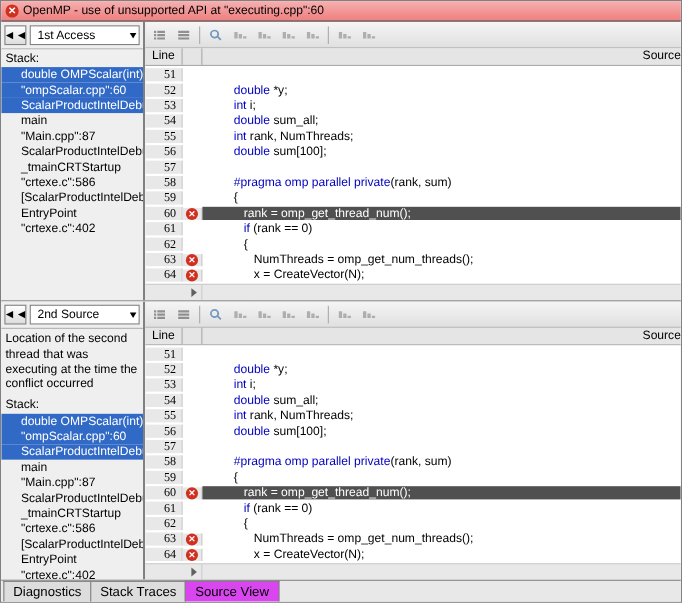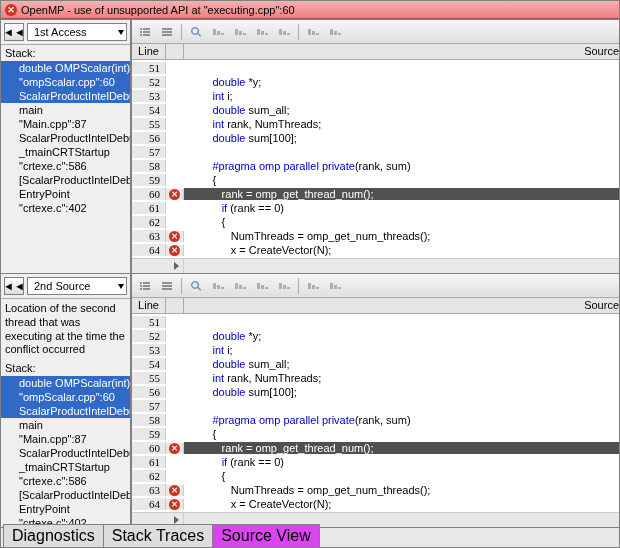--- a/index.html
+++ b/index.html
@@ -34,21 +34,21 @@
 .c-err{width:18px;background:#e8e8e8;border-right:1px solid #ccc;display:flex;align-items:center;justify-content:center}
 .c-txt{flex:1;padding-left:4px;white-space:pre}
 .erricon{width:11px;height:11px;background:#d03020;border-radius:50%;color:#fff;font-size:8px;font-weight:bold;display:flex;align-items:center;justify-content:center}
 .row.hl .c-txt{background:#505050;color:#fff}
 .kw{color:#0000c0}
 .pr{color:#0000c0}
 .sh{height:15px;background:#e8e8e8;display:flex;border-top:1px solid #ccc}
 .sh-l{width:52px;border-right:1px solid #ccc;display:flex;align-items:center;justify-content:flex-end;padding-right:2px}
 .sh-tri{width:0;height:0;border-top:4px solid transparent;border-bottom:4px solid transparent;border-left:5px solid #606060;margin-right:2px}
 .bottom-tabs{height:20px;background:#e8e8e8;display:flex;align-items:flex-end;border-top:1px solid #808080;padding-left:2px}
-.btab{border:1px solid #808080;border-bottom:none;padding:2px 8px;background:#ddd;margin-right:-1px;font-size:16px;cursor:pointer}
+.btab{border:1px solid #808080;border-bottom:none;padding:2px 8px;background:#ddd;margin-right:-1px;font-size:12px;cursor:pointer}
 .btab.active{background:#d946ef}
 svg{display:block}
 </style>
 </head>
 <body>
 
 <div class="titlebar">
   <span class="ti-x">✕</span>
   <span>OpenMP - use of unsupported API at "executing.cpp":60</span>
 </div>

